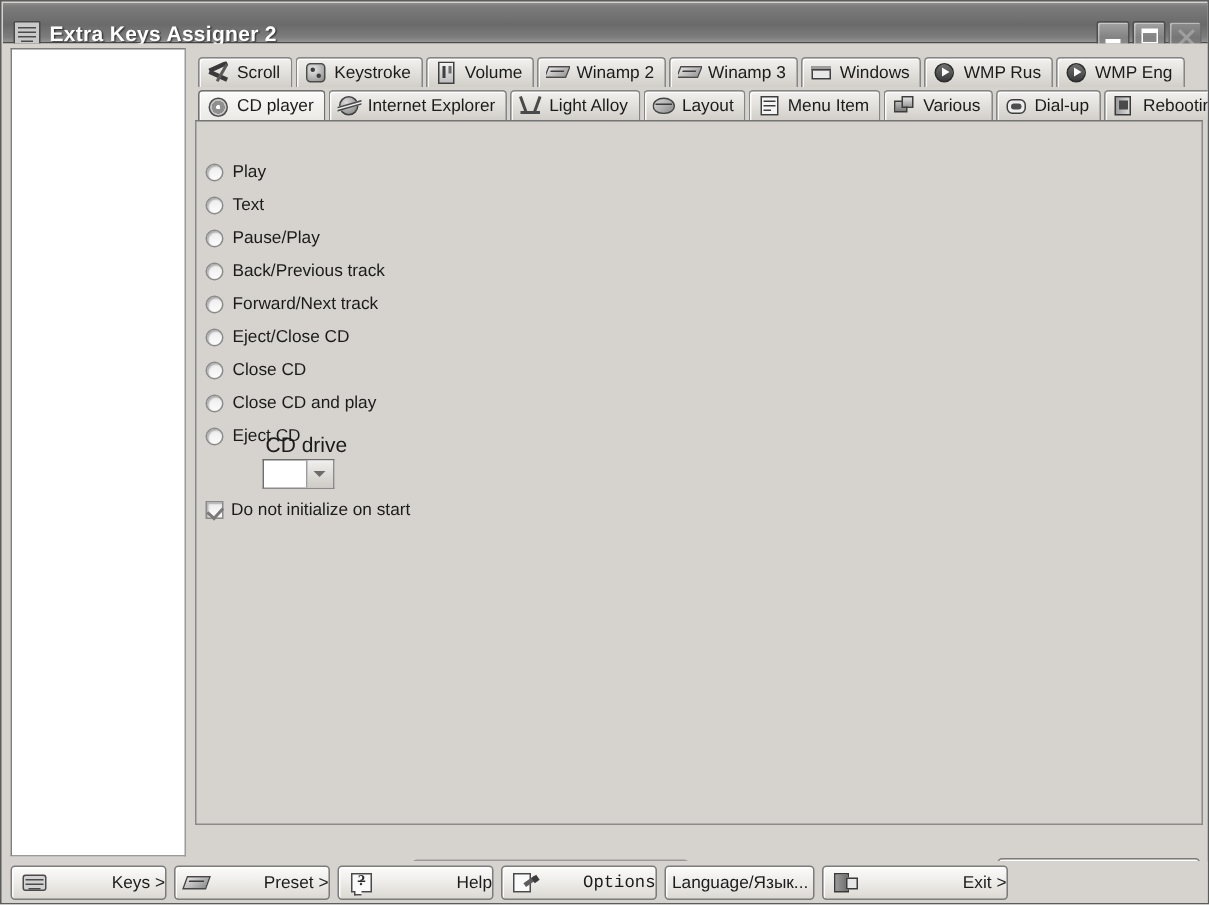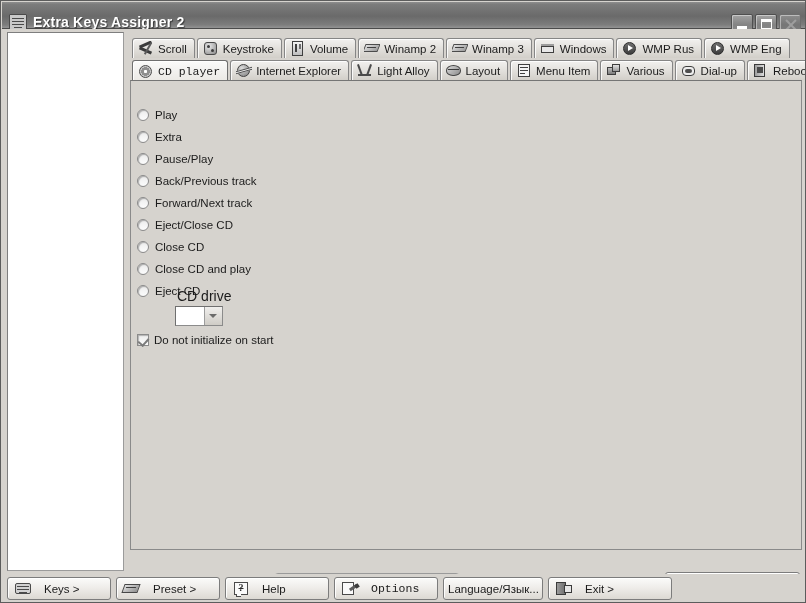--- a/index.html
+++ b/index.html
@@ -157,21 +157,20 @@
     border-top-right-radius: 3px;
     font-size: 11.5px;
     color: #1b1b1b;
     white-space: nowrap;
     box-shadow: inset 1px 1px 0 rgba(255,255,255,0.85);
   }
   .tab.active {
     background: linear-gradient(to bottom, #fbfbfa 0%, #f2f1ef 50%, #ebe9e5 100%);
     height: 21px;
     border-color: #6f6f6f;
-    font-family: Liberation Mono, monospace;
   }
   .tab .tab-label { padding-left: 4px; }
 
   .tab-ico {
     width: 16px; height: 15px;
     flex: none;
     position: relative;
     overflow: hidden;
   }
   .tab-ico s {
@@ -435,22 +434,22 @@
   }
   .tb-btn .tb-ico {
     width: 18px; height: 15px;
     flex: none;
     margin-left: 6px;
     position: relative;
   }
   .tb-btn .tb-ico s { position: absolute; display: block; }
   .tb-btn .tb-label {
     flex: 1;
-    text-align: left;
-    padding: 0 12px;
+    text-align: right;
+    padding: 0 0;
   }
 
   .w-keys    { width: 104px; }
   .w-preset  { width: 104px; }
   .w-help    { width: 104px; }
   .w-options { width: 104px; font-family: Liberation Mono, monospace; }
   .w-lang    { width: 100px; }
   .w-exit    { width: 124px; }
 
   .w-lang .tb-label { padding: 0 4px; text-align: center; }
@@ -636,21 +635,21 @@
 
       <div class="tabpage">
 
         <div class="radio-list">
           <div class="radio-row">
             <span class="radio"></span>
             <span>Play</span>
           </div>
           <div class="radio-row">
             <span class="radio"></span>
-            <span>Extra</span>
+            <span>Text</span>
           </div>
           <div class="radio-row">
             <span class="radio"></span>
             <span>Pause/Play</span>
           </div>
           <div class="radio-row">
             <span class="radio"></span>
             <span>Back/Previous track</span>
           </div>
           <div class="radio-row">

